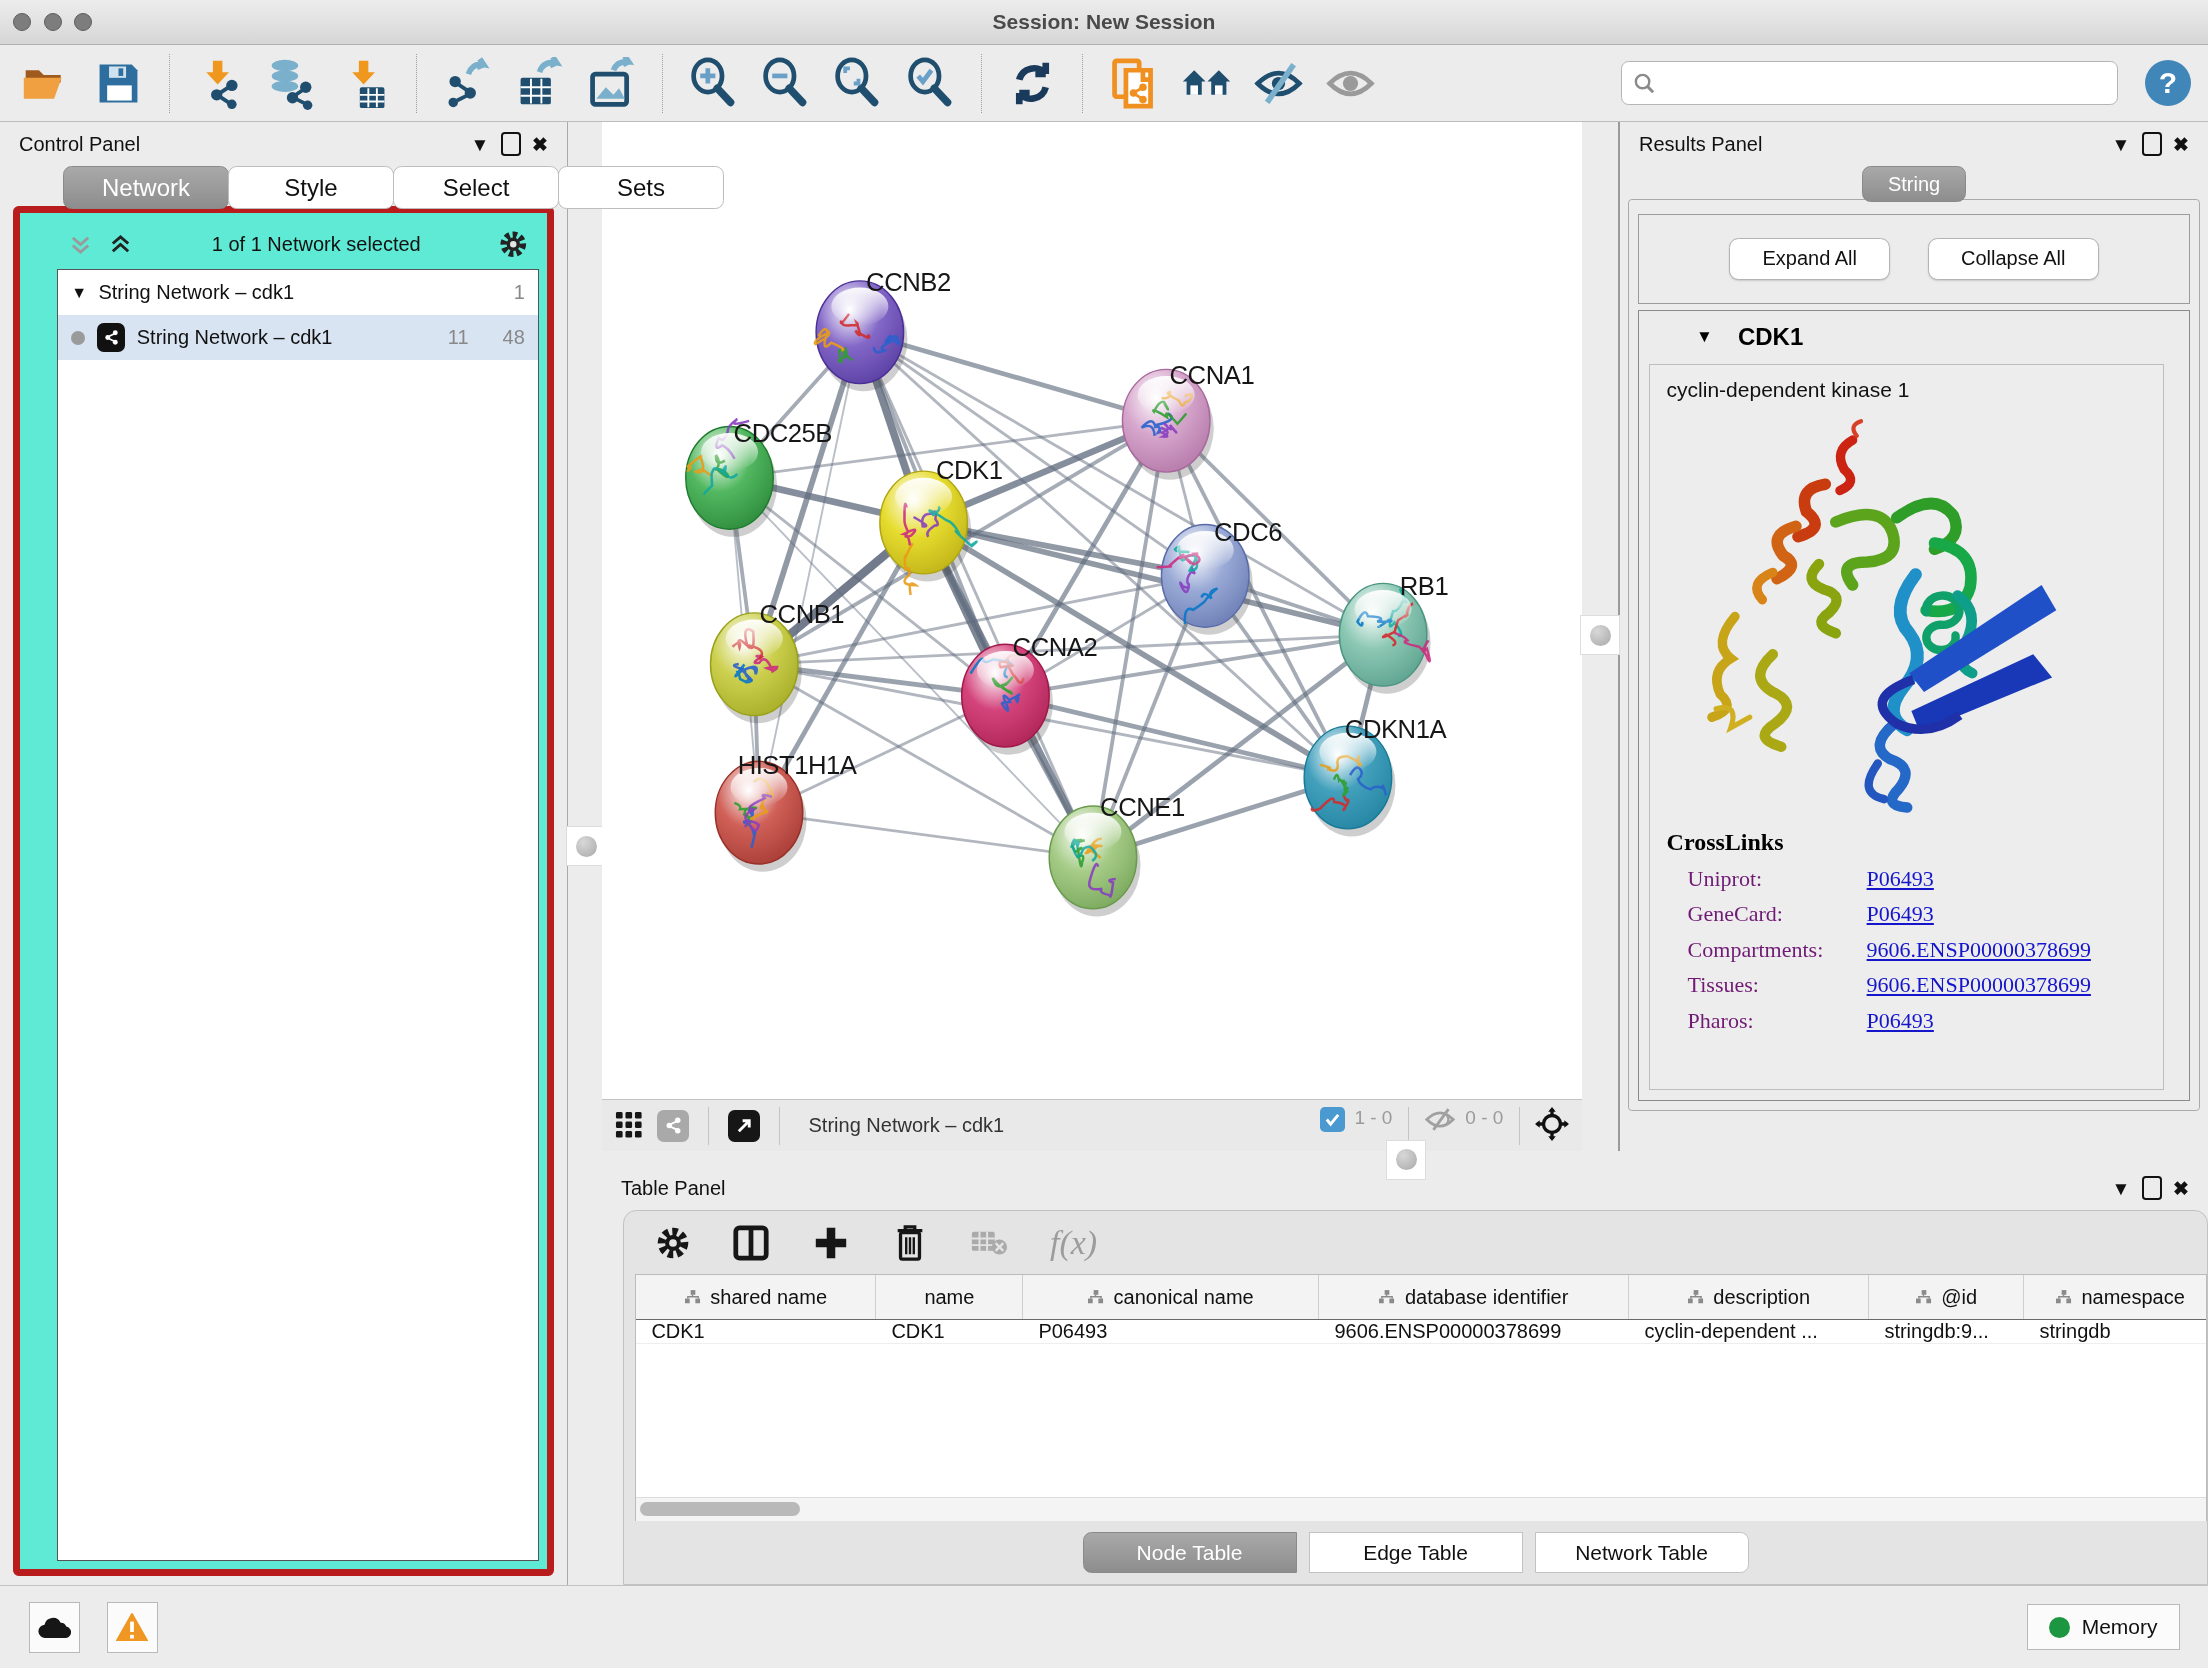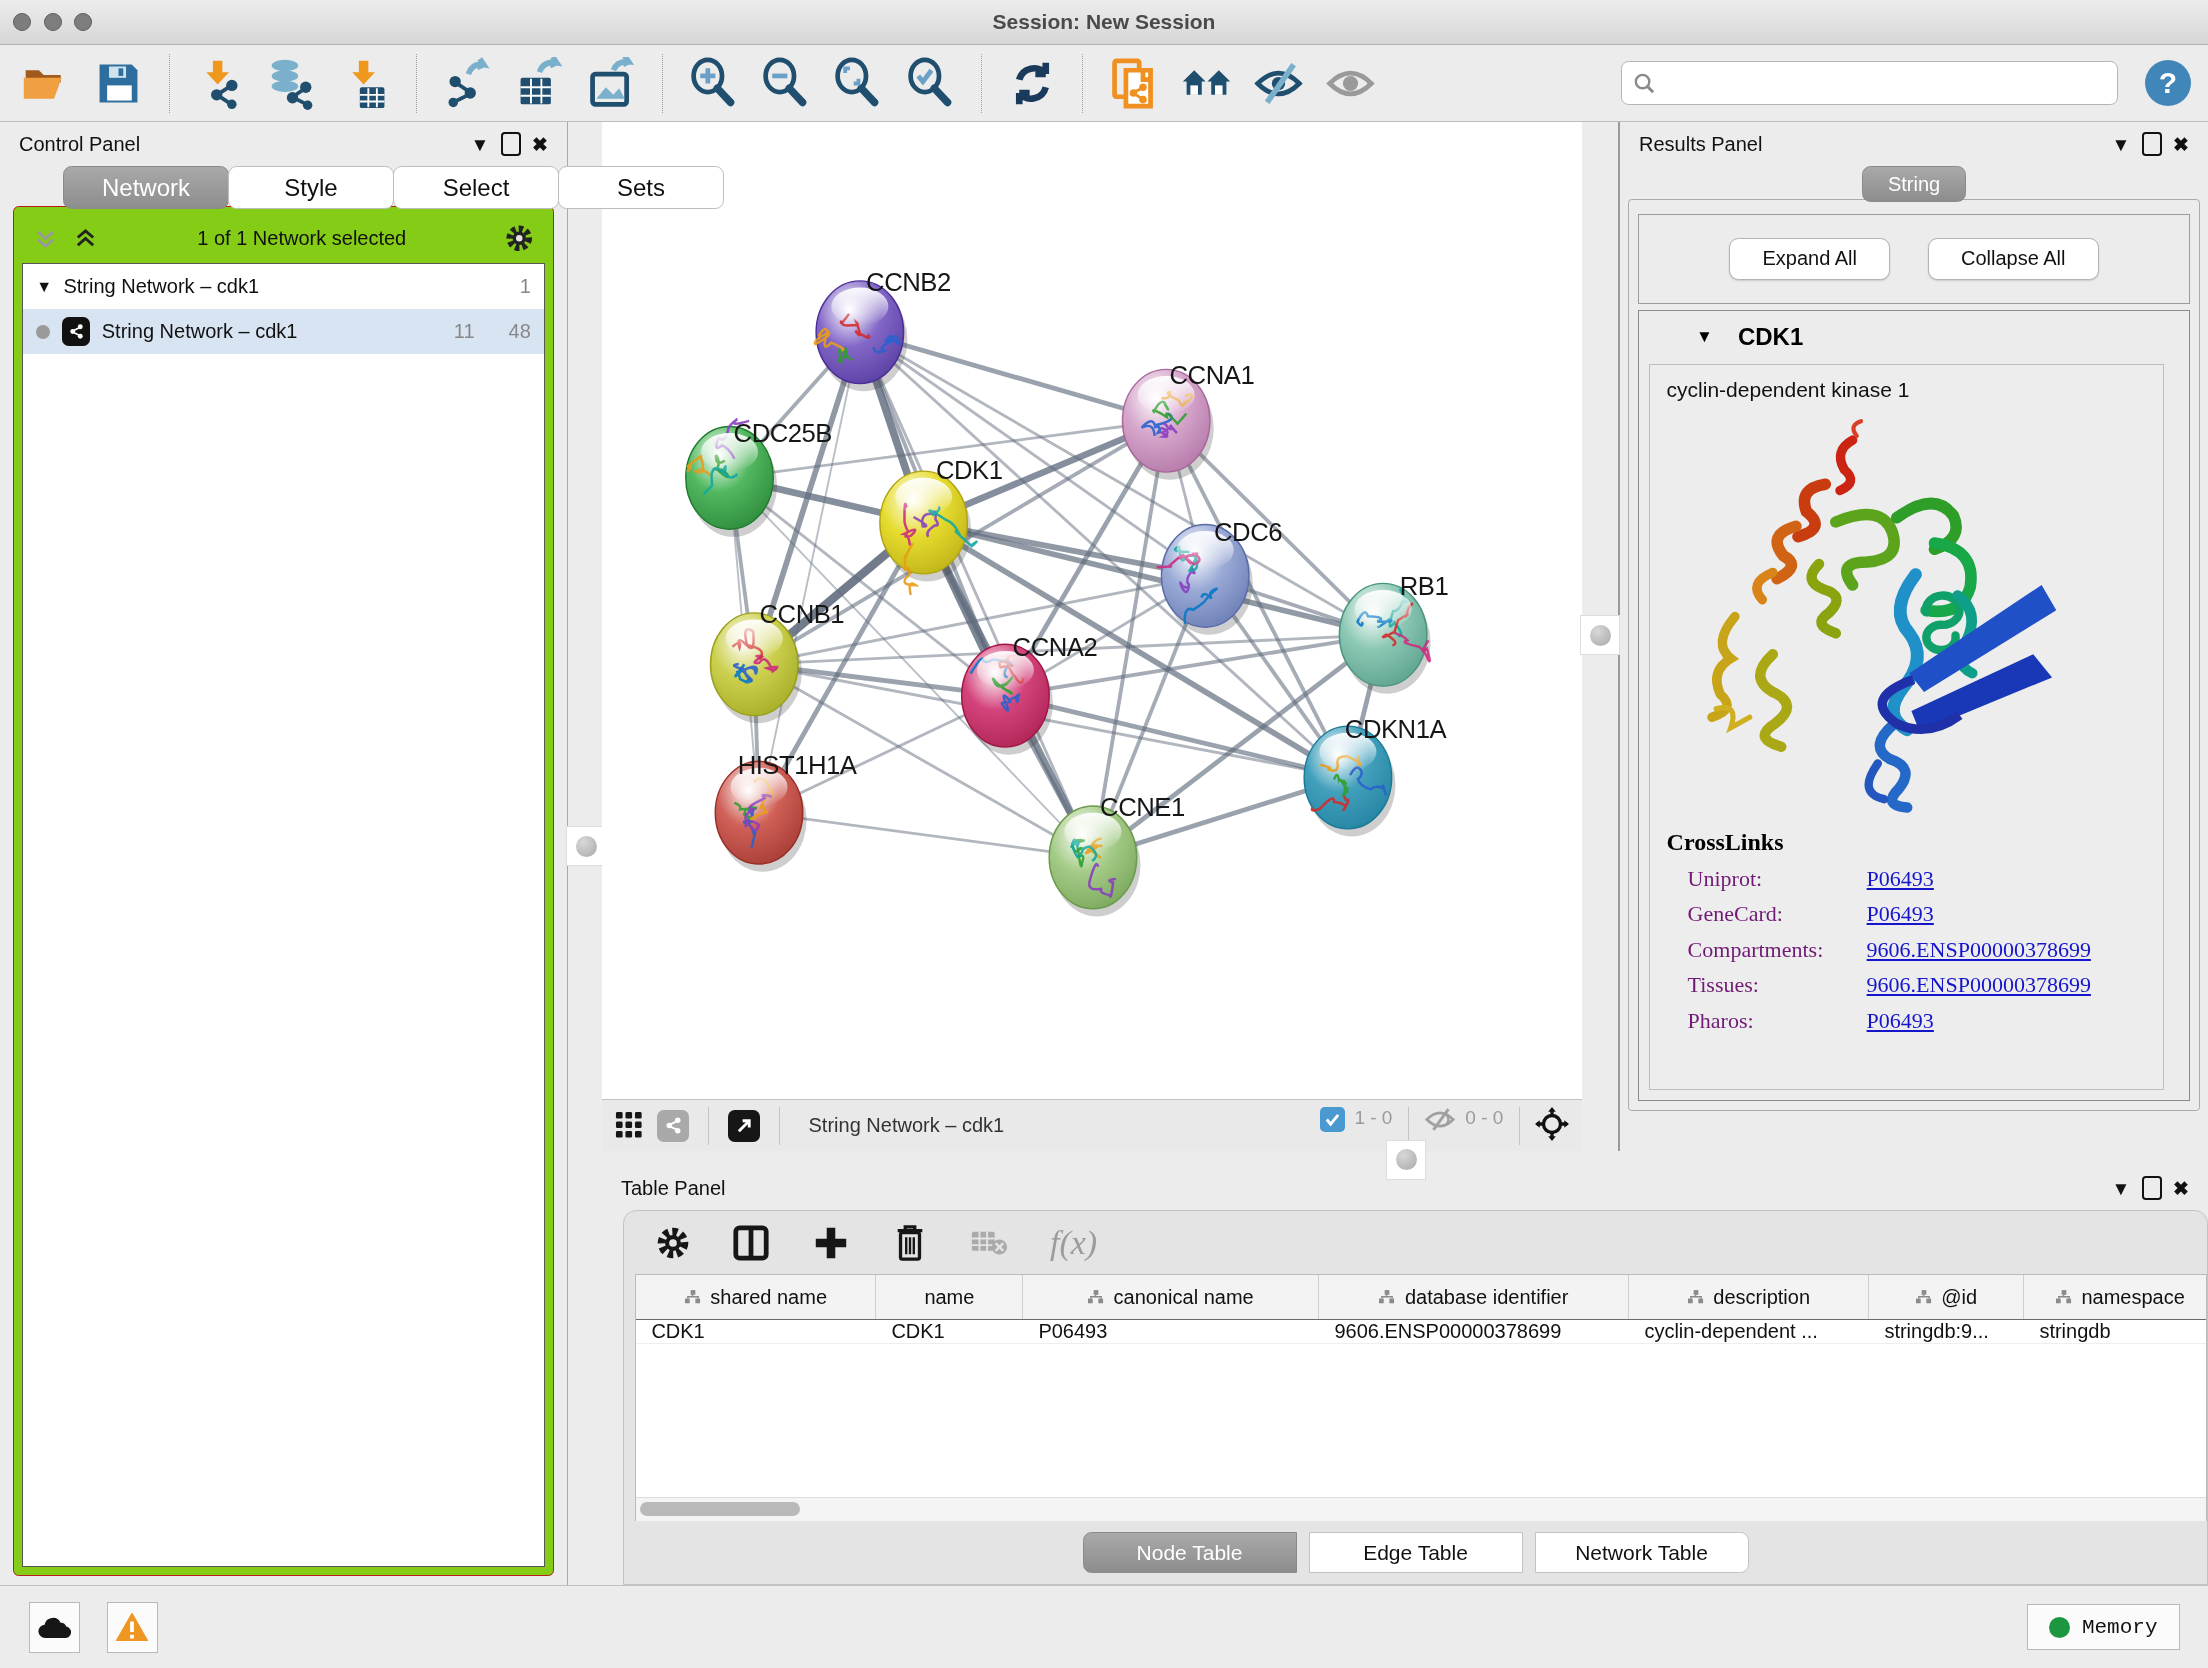--- a/index.html
+++ b/index.html
@@ -32,22 +32,22 @@
   .cpanel{width:567px;background:#ececec;border-right:1.9px solid #a9a9a9;display:flex;flex-direction:column;flex:0 0 auto;}
   .phead{height:44px;display:flex;align-items:center;padding:0 19px;gap:11.4px;flex:0 0 auto;}
   .phead .ptitle{font-size:20px;color:#111;}
   .phead .sp{flex:1;}
   .wicon{font-size:19px;color:#111;line-height:1;}
   .sqicon{width:20px;height:24px;border:2.9px solid #111;border-radius:3.8px;box-sizing:border-box;}
   .tabs{display:flex;padding:0 0 0 63px;gap:0;flex:0 0 auto;position:relative;z-index:2;}
   .tab{min-width:114px;padding:6.7px 25px;text-align:center;font-size:24px;background:#fff;border:1px solid #bdbdbd;
     border-radius:8.6px;color:#111;margin-right:-1px;}
   .tab.sel{background:linear-gradient(#a9a9a9,#8d8d8d);color:#fff;border-color:#8a8a8a;}
-  .cbox{margin:-3.8px 13.3px 9.5px 13.3px;flex:1;background:#84cc16;border:1px solid #b91c1c;border-radius:5.7px;
-    display:flex;flex-direction:column;min-height:0;padding-top:7.6px;}
+  .cbox{margin:-3.8px 13.3px 9.5px 13.3px;flex:1;background:#5eead4;border:7px solid #b91c1c;border-radius:5.7px;
+    display:flex;flex-direction:column;min-height:0;padding-top:7.6px;padding-left:29px;}
   .selrow{height:49px;display:flex;align-items:center;padding:0 19px;gap:15px;flex:0 0 auto;}
   .selrow .txt{flex:1;text-align:center;font-size:20px;color:#111;}
   .tree{flex:1;margin:0 7.6px 7.6px 7.6px;background:#fff;border:1px solid #555;overflow:hidden;}
   .trow{height:45px;display:flex;align-items:center;padding:0 13.3px;gap:11.4px;font-size:20px;color:#111;}
   .trow .cnt{color:#888;margin-left:auto;}
   .trow.child{background:#d9e4f3;}
   .bullet{width:14.3px;height:14.3px;border-radius:50%;background:#9a9a9a;}
   .netic{width:28.5px;height:28.5px;background:#111;border-radius:6.7px;display:flex;align-items:center;justify-content:center;}
   .nums{margin-left:auto;display:flex;gap:34px;color:#888;}
   
@@ -101,21 +101,21 @@
   .btabs{height:63px;display:flex;align-items:center;justify-content:center;gap:12px;flex:0 0 auto;}
   .btab{min-width:162px;text-align:center;font-size:21px;padding:7.6px 25px;background:#fff;border:1px solid #c2c2c2;color:#111;}
   .btab:first-child{border-radius:8.6px 0 0 8.6px;}
   .btab:last-child{border-radius:0 8.6px 8.6px 0;}
   .btab.sel{background:linear-gradient(#a9a9a9,#8d8d8d);color:#fff;border-color:#8a8a8a;}
   
   .statusbar{height:82px;border-top:1.9px solid #c2c2c2;background:#ececec;display:flex;align-items:center;
     padding:0 28.5px;gap:27px;flex:0 0 auto;}
   .sbtn{width:49px;height:49px;background:#fbfbfb;border:1.9px solid #b9b9b9;display:flex;align-items:center;justify-content:center;}
   .membtn{margin-left:auto;height:44px;background:#fbfbfb;border:1.9px solid #b9b9b9;display:flex;align-items:center;
-    gap:11.4px;padding:0 21px;font-size:21px;color:#111;font-family:Liberation Mono, monospace;}
+    gap:11.4px;padding:0 21px;font-size:21px;color:#111;}
   .memdot{width:21px;height:21px;border-radius:50%;background:#1d9642;}
   svg{display:block;}
 </style>
 </head>
 <body>
 
 <div class="window">
 
   <div class="titlebar">
     <div class="traffic">

